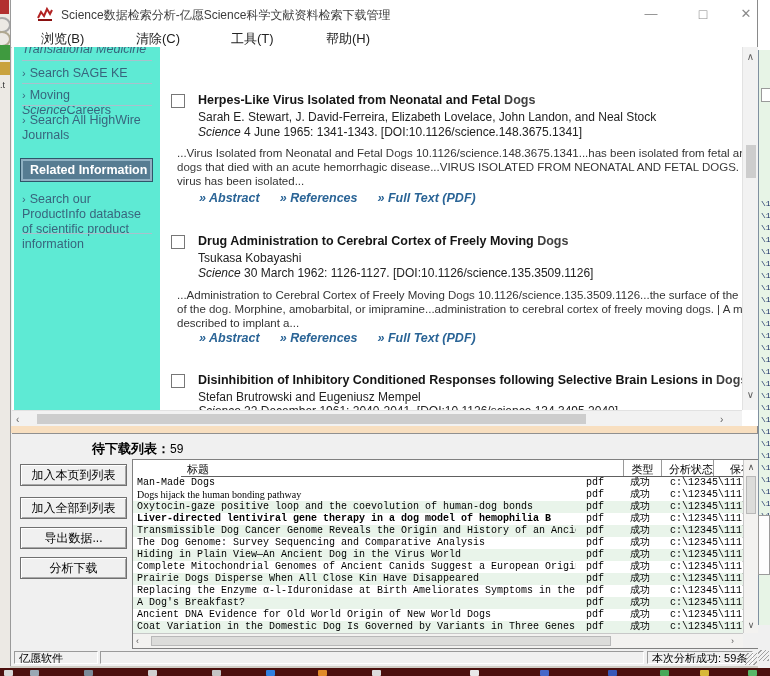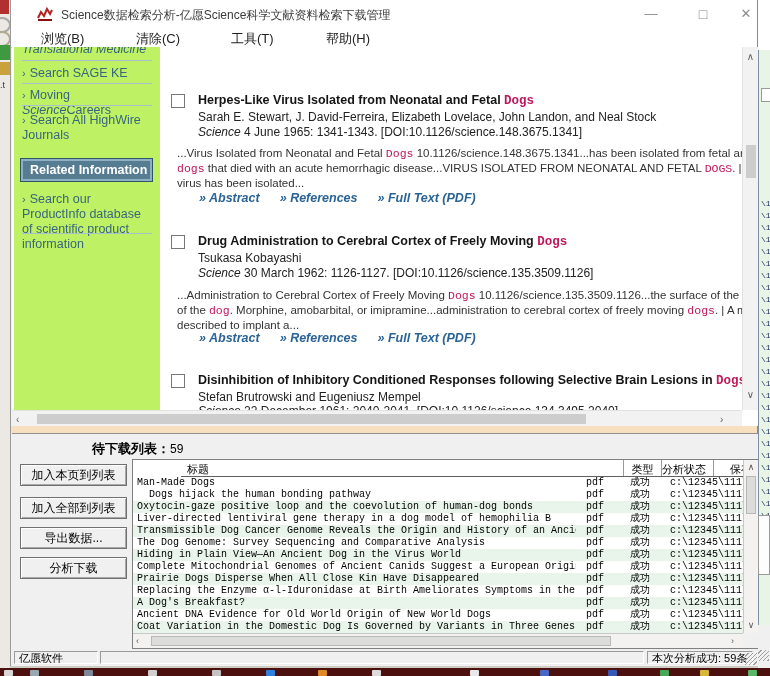--- a/index.html
+++ b/index.html
@@ -28,21 +28,21 @@
   .sb-arrow{color:#38657d;font-size:11px;margin-right:4px;}
   .related-box{background:#567c92;border:1px solid #2f5569;box-shadow:inset 0 0 0 2px #8fb0c2;
                color:#fff;font-weight:bold;font-size:12.5px;line-height:22px;padding-left:9px;box-sizing:border-box;}
   .pag{display:flex;align-items:center;font-weight:bold;font-size:13px;color:#333;}
   .pag-box{width:17px;height:17px;border:1px solid #9a9a9a;display:flex;align-items:center;
            justify-content:center;font-size:12px;font-weight:bold;color:#333;margin-right:7px;background:#fff;}
   .result{width:585px;}
   .r-title{font-weight:bold;font-size:12.5px;color:#151515;white-space:nowrap;overflow:hidden;}
   .r-auth,.r-cite{font-size:12px;color:#222;white-space:nowrap;overflow:hidden;}
   .r-snip{font-size:11.5px;color:#333;line-height:14px;white-space:nowrap;overflow:hidden;width:577px;}
-  .hl{color:#be185d;font-family:Liberation Mono, monospace;}
+  .hl{color:#404040;}
   .it{font-style:italic;}
   .r-links{font-size:12.5px;font-weight:bold;color:#2a6496;white-space:nowrap;}
   .r-links .lnk{margin-right:20px;font-style:italic;}
   .checkbox{width:12px;height:12px;border:1px solid #777;background:#fff;}
 
   
   .vscroll{left:730px;top:0;width:16px;height:363px;background:#f2f2f2;border-left:1px solid #e2e2e2;box-sizing:border-box;}
   .hscroll{left:0;top:363px;width:730px;height:16px;background:#f2f2f2;border-top:1px solid #e2e2e2;box-sizing:border-box;}
   .sc-arrow{color:#606060;font-size:10px;text-align:center;}
   .sc-thumb{background:#cdcdcd;}
@@ -121,21 +121,21 @@
 
     <div class="abs menubar" id="menubar">
         <div class="abs menu-item" style="left:17px;">浏览(B)</div>
         <div class="abs menu-item" style="left:112px;">清除(C)</div>
         <div class="abs menu-item" style="left:207px;">工具(T)</div>
         <div class="abs menu-item" style="left:302px;">帮助(H)</div>
       </div>
 
     <div class="abs browser">
 
-      <div class="abs" style="left:2px;top:0;width:146px;height:379px;background:#bef264;">
+      <div class="abs" style="left:2px;top:0;width:146px;height:379px;background:#5eead4;">
         <div class="abs sb-link it" style="left:8px;top:-5px;white-space:nowrap;">Translational Medicine</div>
         <div class="abs sb-div" style="left:8px;top:13px;width:130px;"></div>
         <div class="abs" style="left:8px;top:19px;width:132px;" id="sb-items">
             <div class="abs sb-link" style="left:0;top:0px;width:132px;"><span class="sb-arrow">›</span><span>Search SAGE KE</span><span class="it"></span><span></span></div>
             <div class="abs sb-div" style="left:0;top:17px;width:130px;"></div>
             <div class="abs sb-link" style="left:0;top:22px;width:132px;"><span class="sb-arrow">›</span><span>Moving </span><span class="it">Science</span><span>Careers</span></div>
             <div class="abs sb-div" style="left:0;top:39px;width:130px;"></div>
             <div class="abs sb-link" style="left:0;top:47px;width:132px;"><span class="sb-arrow">›</span><span>Search All HighWire Journals</span><span class="it"></span><span></span></div>
           </div>
         <div class="abs sb-link" style="left:8px;top:145px;width:128px;">
@@ -202,44 +202,44 @@
           <div class="abs btn" style="top:30px;">加入本页到列表</div>
           <div class="abs btn" style="top:63px;">加入全部到列表</div>
           <div class="abs btn" style="top:93px;">导出数据...</div>
           <div class="abs btn" style="top:123px;">分析下载</div>
         </div>
 
       <div class="abs dl-table">
         <div class="abs th-row" id="dl-head">
             <div class="th" style="width:443px;">标题</div>
             <div class="th" style="width:38px;text-align:center;padding-left:0;">类型</div>
-            <div class="th" style="width:52px;text-align:left;padding-left:0;">分析状态</div>
+            <div class="th" style="width:52px;text-align:right;padding-left:0;">分析状态</div>
             <div class="th" style="width:77px;text-align:center;padding-left:0;">保存路径</div>
           </div>
         <div class="abs" style="left:0;top:17px;width:610px;height:156px;overflow:hidden;" id="dl-body">
             <div class="tr">
               <div class="td" style="width:443px;padding-left:4px;">Man-Made Dogs</div>
               <div class="td" style="width:38px;text-align:center;">pdf</div>
               <div class="td" style="width:52px;text-align:center;">成功</div>
               <div class="td" style="width:77px;padding-left:4px;">c:\12345\111\</div>
             </div>
             <div class="tr">
-              <div class="td" style="width:443px;padding-left:16px;">Dogs hijack the human bonding pathway</div>
+              <div class="td" style="width:443px;padding-left:4px;font-family:Liberation Serif, serif;">Dogs hijack the human bonding pathway</div>
               <div class="td" style="width:38px;text-align:center;">pdf</div>
               <div class="td" style="width:52px;text-align:center;">成功</div>
               <div class="td" style="width:77px;padding-left:4px;">c:\12345\111\</div>
             </div>
             <div class="tr stripe">
               <div class="td" style="width:443px;padding-left:4px;">Oxytocin-gaze positive loop and the coevolution of human-dog bonds</div>
               <div class="td" style="width:38px;text-align:center;">pdf</div>
               <div class="td" style="width:52px;text-align:center;">成功</div>
               <div class="td" style="width:77px;padding-left:4px;">c:\12345\111\</div>
             </div>
             <div class="tr">
-              <div class="td" style="width:443px;padding-left:4px;">Liver-directed lentiviral gene therapy in a dog model of hemophilia B</div>
+              <div class="td" style="width:443px;padding-left:4px;font-weight:bold;">Liver-directed lentiviral gene therapy in a dog model of hemophilia B</div>
               <div class="td" style="width:38px;text-align:center;">pdf</div>
               <div class="td" style="width:52px;text-align:center;">成功</div>
               <div class="td" style="width:77px;padding-left:4px;">c:\12345\111\</div>
             </div>
             <div class="tr stripe">
               <div class="td" style="width:443px;padding-left:4px;">Transmissible Dog Cancer Genome Reveals the Origin and History of an Ancient...</div>
               <div class="td" style="width:38px;text-align:center;">pdf</div>
               <div class="td" style="width:52px;text-align:center;">成功</div>
               <div class="td" style="width:77px;padding-left:4px;">c:\12345\111\</div>
             </div>

